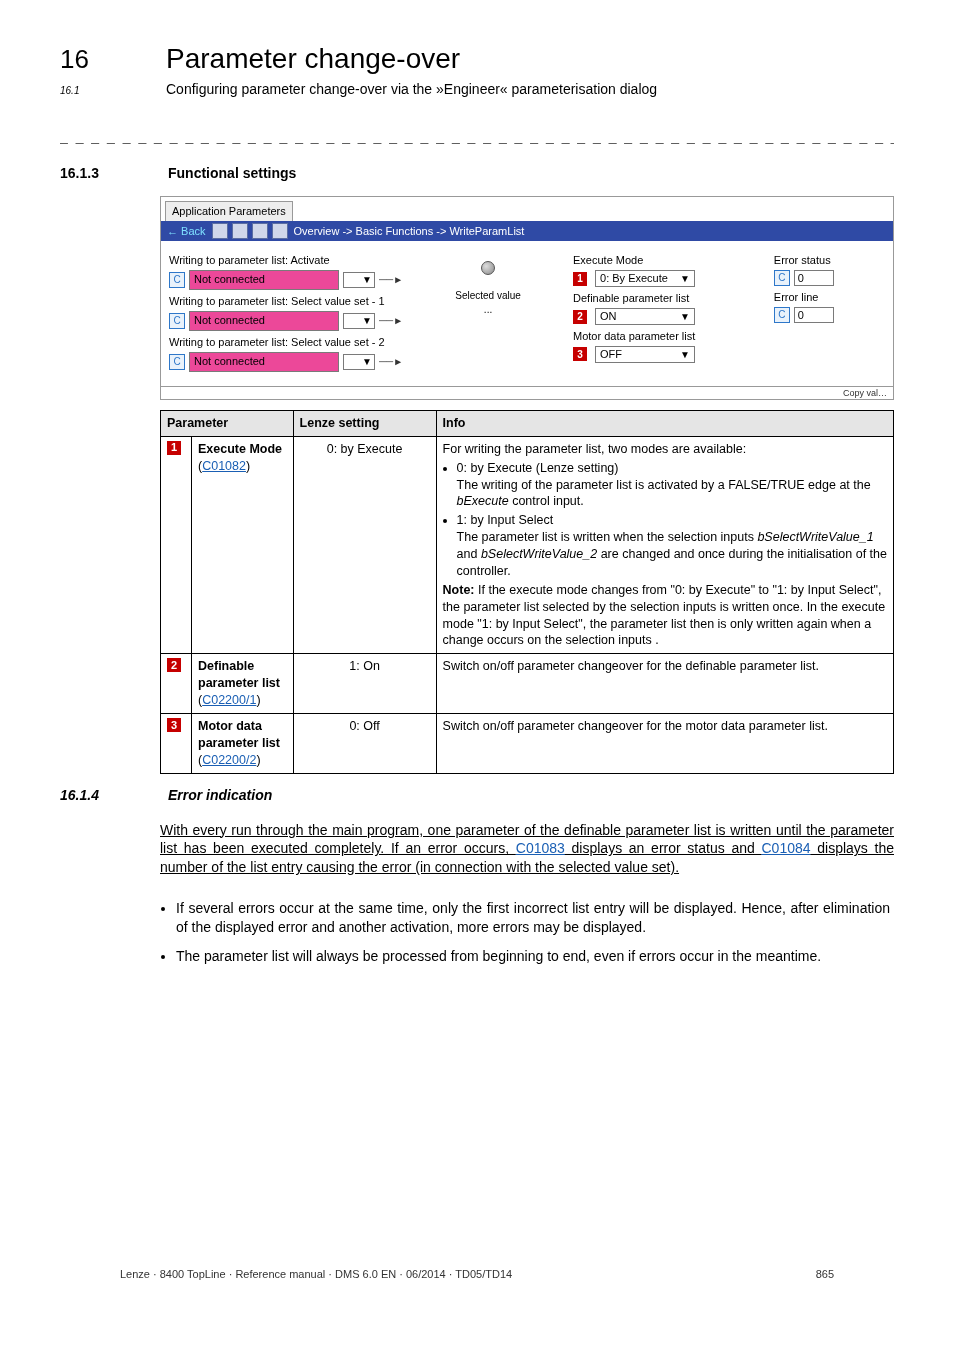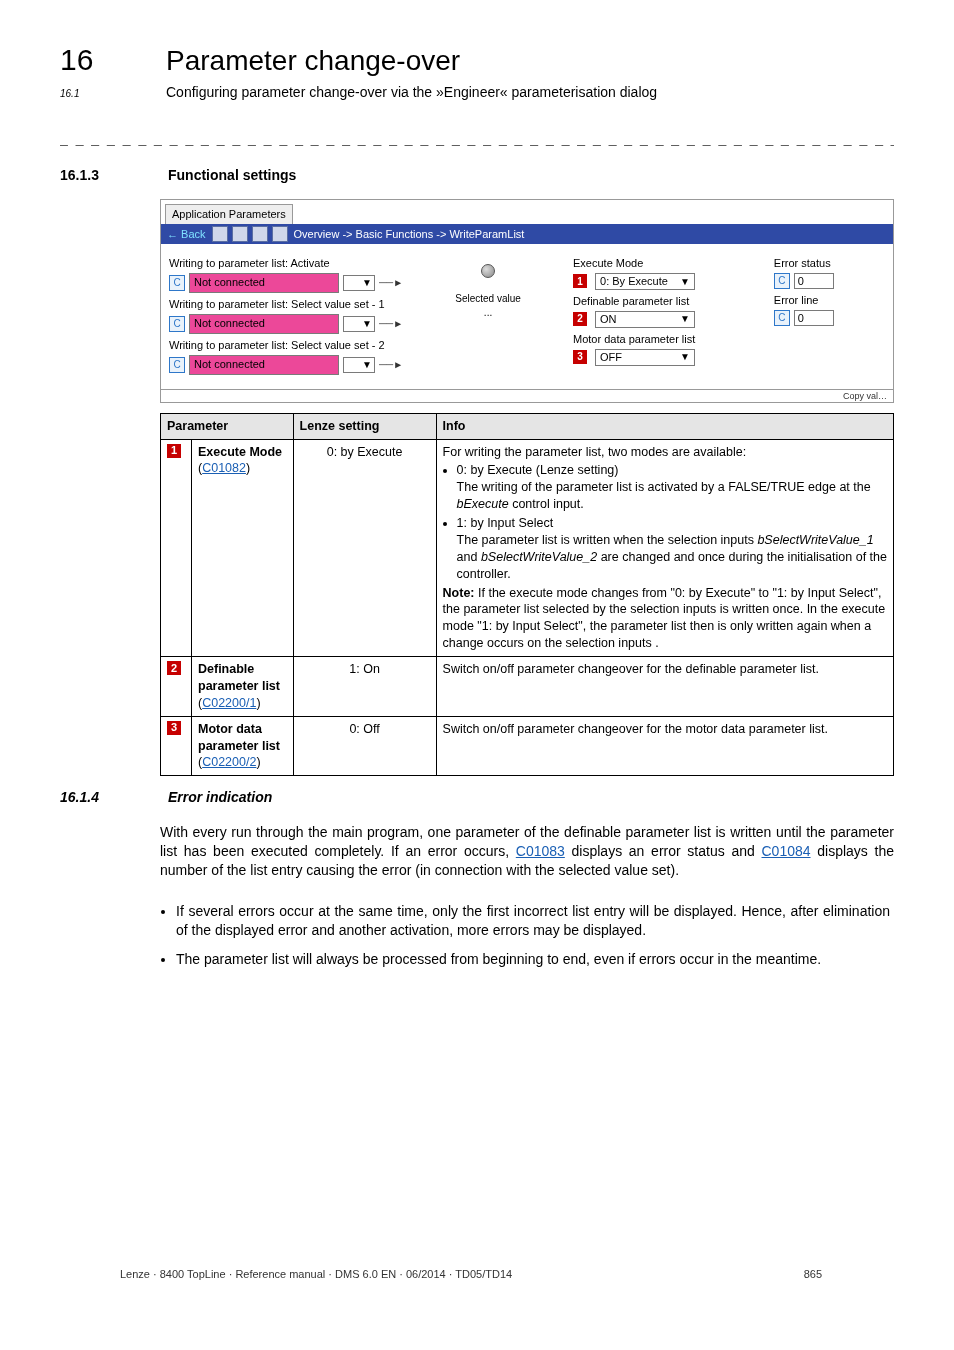--- a/index.html
+++ b/index.html
@@ -7,21 +7,21 @@
     padding: 40px 60px;
     font-family: "Myriad Pro", "Segoe UI", Arial, sans-serif;
     color: #000;
     background: #fff;
     width: 954px;
     box-sizing: border-box;
     font-size: 14px;
     line-height: 1.35;
   }
   .ch-row { display: flex; align-items: baseline; gap: 36px; }
-  .ch-num { font-size: 30px; font-weight: 400; min-width: 70px; }
+  .ch-num { font-size: 26px; font-weight: 400; min-width: 70px; }
   .ch-title { font-size: 28px; font-weight: 400; }
   .sub-row { display: flex; align-items: baseline; gap: 36px; margin-top: 2px; }
   .sub-num { font-size: 10px; min-width: 70px; font-style: italic; }
   .sub-title { font-size: 14px; }
   .dashes { margin: 28px 0 18px; letter-spacing: 2px; color: #555; white-space: nowrap; overflow: hidden; }
   .sec-row { display: flex; align-items: baseline; gap: 38px; margin-top: 10px; }
   .sec-num { font-weight: 700; min-width: 70px; }
   .sec-title { font-weight: 700; }
 
   
@@ -59,25 +59,25 @@
   .th-lenze { width: 130px; text-align: center; }
   .td-lenze { text-align: center; }
   .red-badge { display: inline-flex; align-items: center; justify-content: center; width: 14px; height: 14px; background: #c60000; color: #fff; font-size: 11px; font-weight: 700; vertical-align: top; margin-right: 4px; }
   .pname { font-weight: 700; }
   .clink { color: #1a5fb4; text-decoration: underline; }
   ul.info { margin: 2px 0 2px 14px; padding: 0; }
   ul.info li { margin: 2px 0; }
   .ital { font-style: italic; }
 
   
-  .body-block { margin: 16px 0 1px 100px; width: calc(100% - 100px); text-align: justify; }
+  .body-block { margin: 16px 0 1px 100px; width: calc(100% - 100px); text-align: justify; text-decoration: underline; }
   ul.bullets { margin: 22px 0 0 100px; width: calc(100% - 120px); padding-left: 16px; }
   ul.bullets li { margin-bottom: 10px; text-align: justify; }
 
-  .footer { position: absolute; left: 60px; right: 72px; bottom: 28px; display: flex; justify-content: space-between; font-size: 11px; color: #333; text-align: right; }
+  .footer { position: absolute; left: 60px; right: 60px; bottom: 28px; display: flex; justify-content: space-between; font-size: 11px; color: #333; text-align: right; }
   .page-holder { position: relative; min-height: 1270px; }
 </style>
 </head>
 <body>
 <div class="page-holder">
 
 <div class="ch-row">
   <div class="ch-num">16</div>
   <div class="ch-title">Parameter change-over</div>
 </div>

